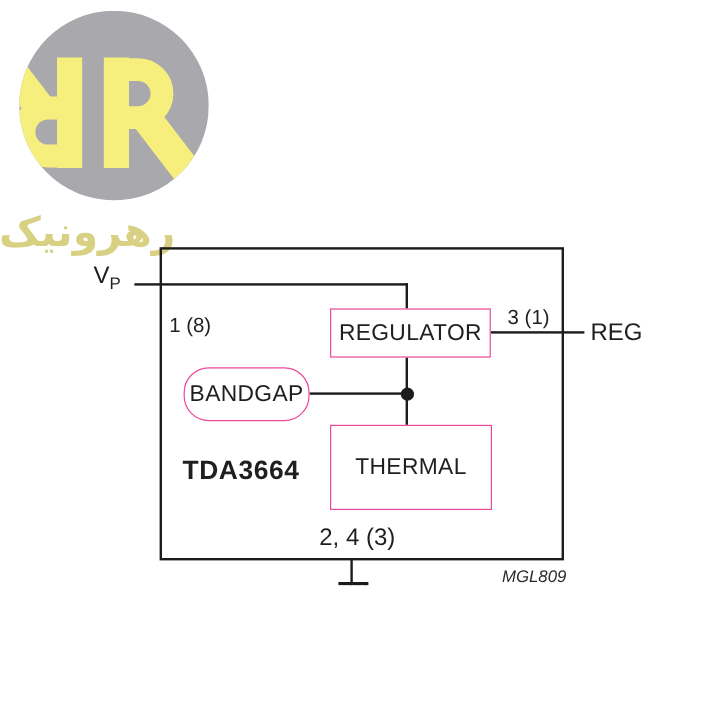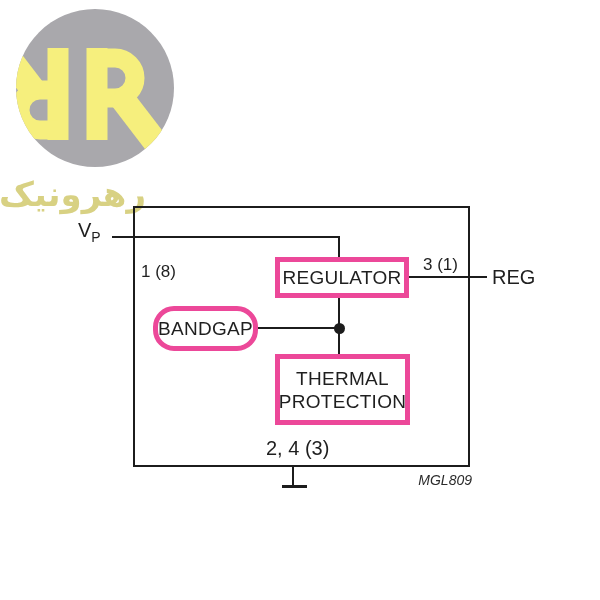--- a/index.html
+++ b/index.html
@@ -11,21 +11,21 @@
   .wm-text{position:absolute;left:22px;top:176px;width:124px;z-index:0;
            direction:rtl;text-align:center;
            font-family:"DejaVu Sans",sans-serif;font-weight:bold;font-size:34px;
            color:#d8d183;line-height:1.1;}
 
   
   .dg{position:absolute;z-index:1;}
   .chip{left:133px;top:206px;width:337px;height:261px;border:2px solid #1c1c1c;
         box-sizing:border-box;background:transparent;}
   .wire{background:#1c1c1c;}
-  .blockbox{border:5px solid #ec4899;box-sizing:border-box;background:#ffffff;
+  .blockbox{border:1px solid #ec4899;box-sizing:border-box;background:#ffffff;
             display:flex;align-items:center;justify-content:center;text-align:center;
             font-size:19px;letter-spacing:0.3px;}
   .regulator{left:275px;top:257px;width:134px;height:41px;}
   .bandgap{left:153px;top:306px;width:105px;height:45px;border-radius:21px;}
   .thermal{left:275px;top:354px;width:135px;height:71px;line-height:23px;}
 
   .wire-vp-h{left:112px;top:236px;width:228px;height:2px;}
   .wire-vp-v{left:338px;top:236px;width:2px;height:23px;}
   .wire-reg-out{left:409px;top:276px;width:78px;height:2px;}
   .wire-reg-th{left:338px;top:296px;width:2px;height:60px;}
@@ -90,21 +90,20 @@
 
   <div class="dg blockbox regulator">
     <span>REGULATOR</span>
   </div>
   <div class="dg blockbox bandgap">
     <span>BANDGAP</span>
   </div>
   <div class="dg blockbox thermal">
     <span>
       <span>THERMAL</span><br>
-      <span>PROTECTION</span>
     </span>
   </div>
 
   <div class="dg pin-num pin-1">1 (8)</div>
   <div class="dg pin-num pin-3">3 (1)</div>
   <div class="dg pin-num pin-24">2, 4 (3)</div>
 
   <div class="dg vp-label">
     <span>V</span><sub>P</sub>
   </div>
@@ -116,15 +115,16 @@
     </g>
     <g stroke="#1c1c1c" stroke-width="2" fill="none">
       <path d="M 9 15 L 15 5"></path>
       <path d="M 15 15 L 21 5"></path>
       <path d="M 21 15 L 27 5"></path>
       <path d="M 27 15 L 31 8"></path>
     </g>
   </svg>
   <div class="dg gnd-label">GND</div>
 
+  <div class="dg tda-label">TDA3664</div>
   <div class="dg figure-code">MGL809</div>
 
 </div>
 
 </body></html>

